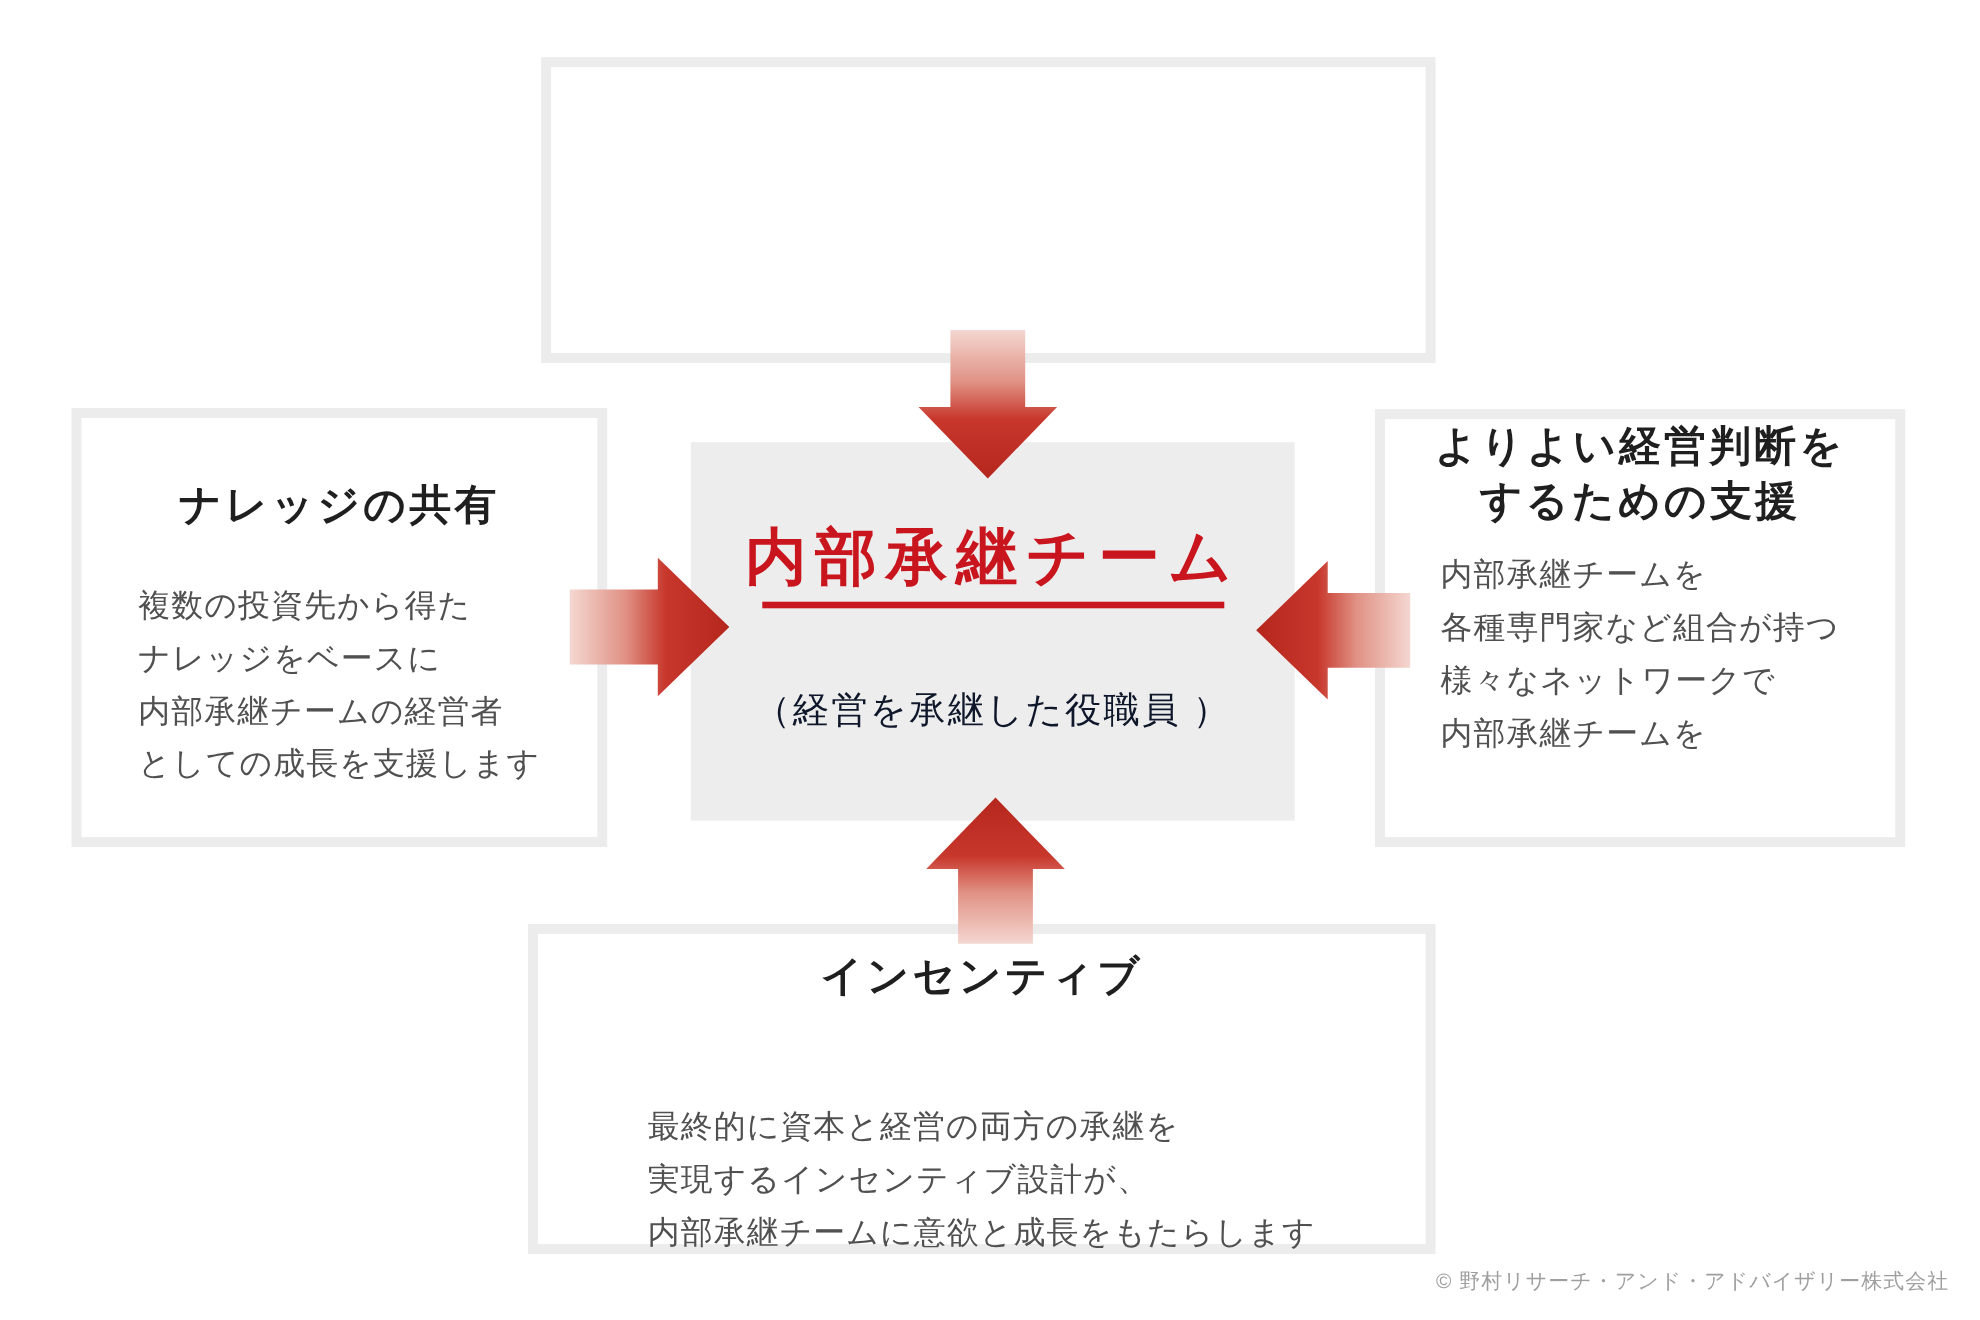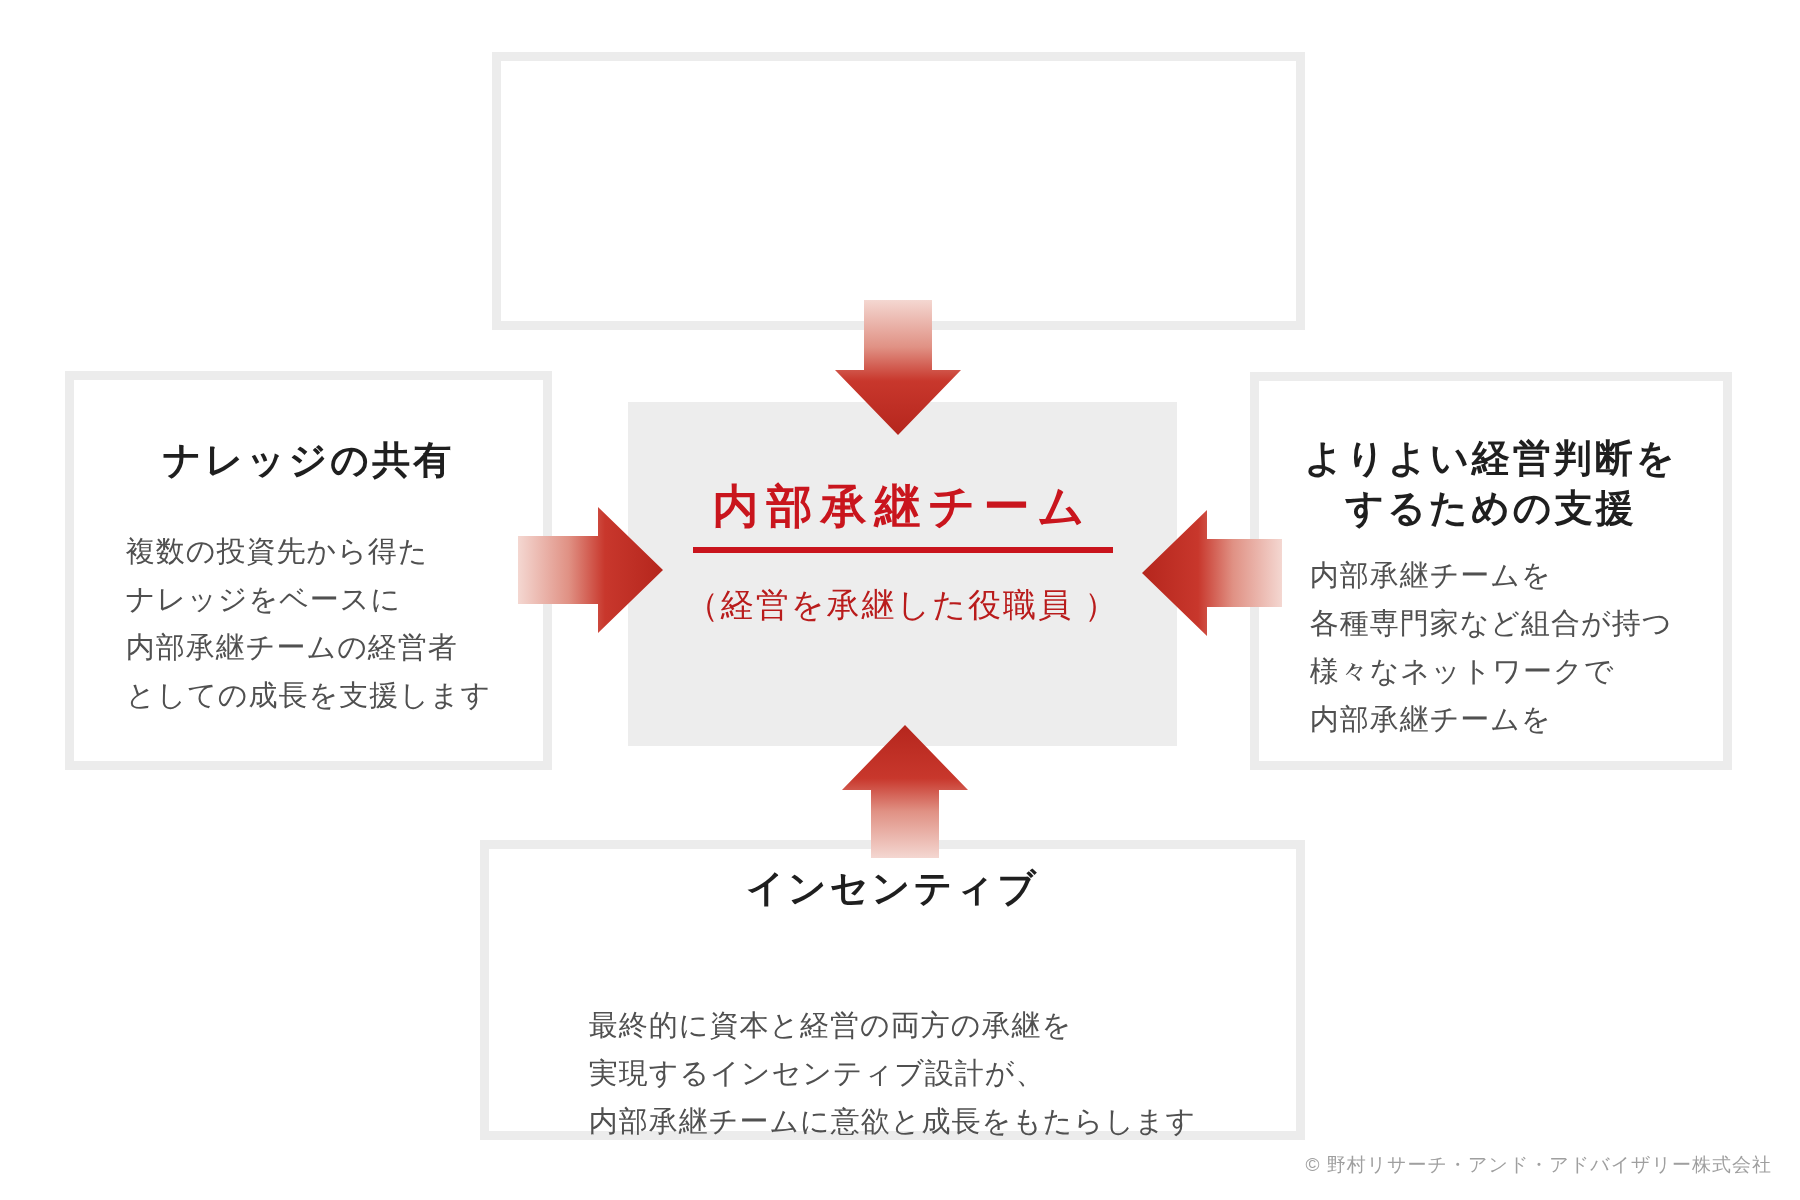--- a/index.html
+++ b/index.html
@@ -21,40 +21,40 @@
     font-size:29px;color:#505050;line-height:48px;
     letter-spacing:1px;text-align:left;white-space:nowrap;
   }
 
   .top-box{left:492px;top:52px;width:813px;height:278px;padding-top:55px;}
   .top-box .box-title{margin-bottom:45px;}
 
   .left-box{left:65px;top:371px;width:487px;height:399px;padding-top:55px;}
   .left-box .box-title{margin-bottom:42px;}
 
-  .right-box{left:1250px;top:372px;width:482px;height:398px;padding-top:52px;}
+  .right-box{left:1250px;top:372px;width:482px;height:398px;}
   .right-box .box-title{margin-bottom:18px;}
 
   .bottom-box{left:480px;top:840px;width:825px;height:300px;padding-top:14px;}
   .bottom-box .box-title{margin-bottom:88px;text-align:center;}
 
   .center-box{
     position:absolute;left:628px;top:402px;width:549px;height:344px;
     background:#ededed;box-sizing:border-box;padding-top:80px;text-align:center;
   }
   .center-title{
-    font-size:46px;font-weight:700;color:#c9151d;
+    font-size:56px;font-weight:700;color:#c9151d;
     letter-spacing:8px;line-height:48px;white-space:nowrap;
   }
   .center-underline{
     width:420px;height:6px;background:#c9151d;margin:17px auto 0 auto;
   }
   .center-subtitle{
-    font-size:33px;color:#b91c1c;letter-spacing:2px;
-    margin-top:30px;white-space:nowrap;
+    font-size:33px;color:#0f172a;letter-spacing:2px;
+    margin-top:70px;white-space:nowrap;
   }
 
   .arrows{position:absolute;left:0;top:0;width:1800px;height:1200px;pointer-events:none;}
 
   .copyright{
     position:absolute;right:28px;top:1152px;
     font-size:19px;color:#9f9f9f;letter-spacing:1px;white-space:nowrap;
   }
 </style>
 </head>

